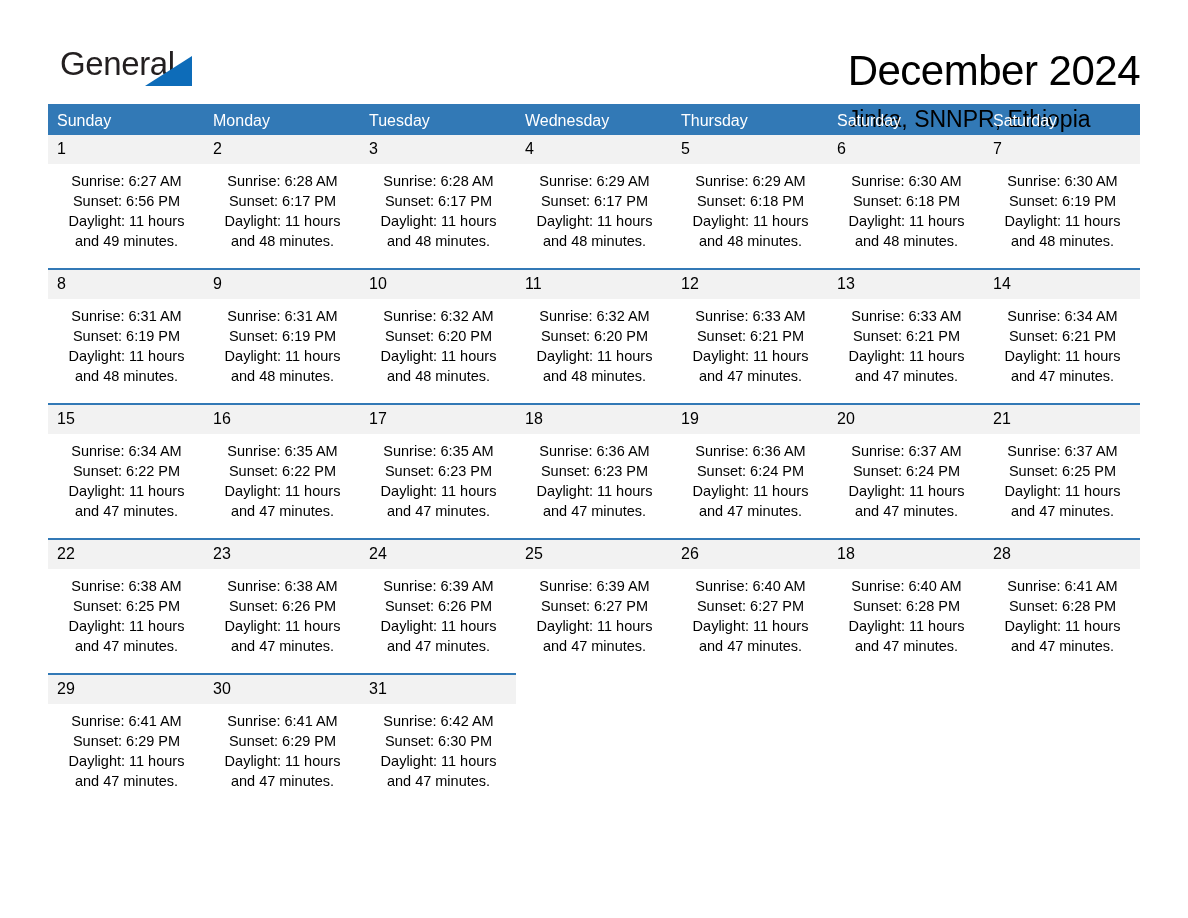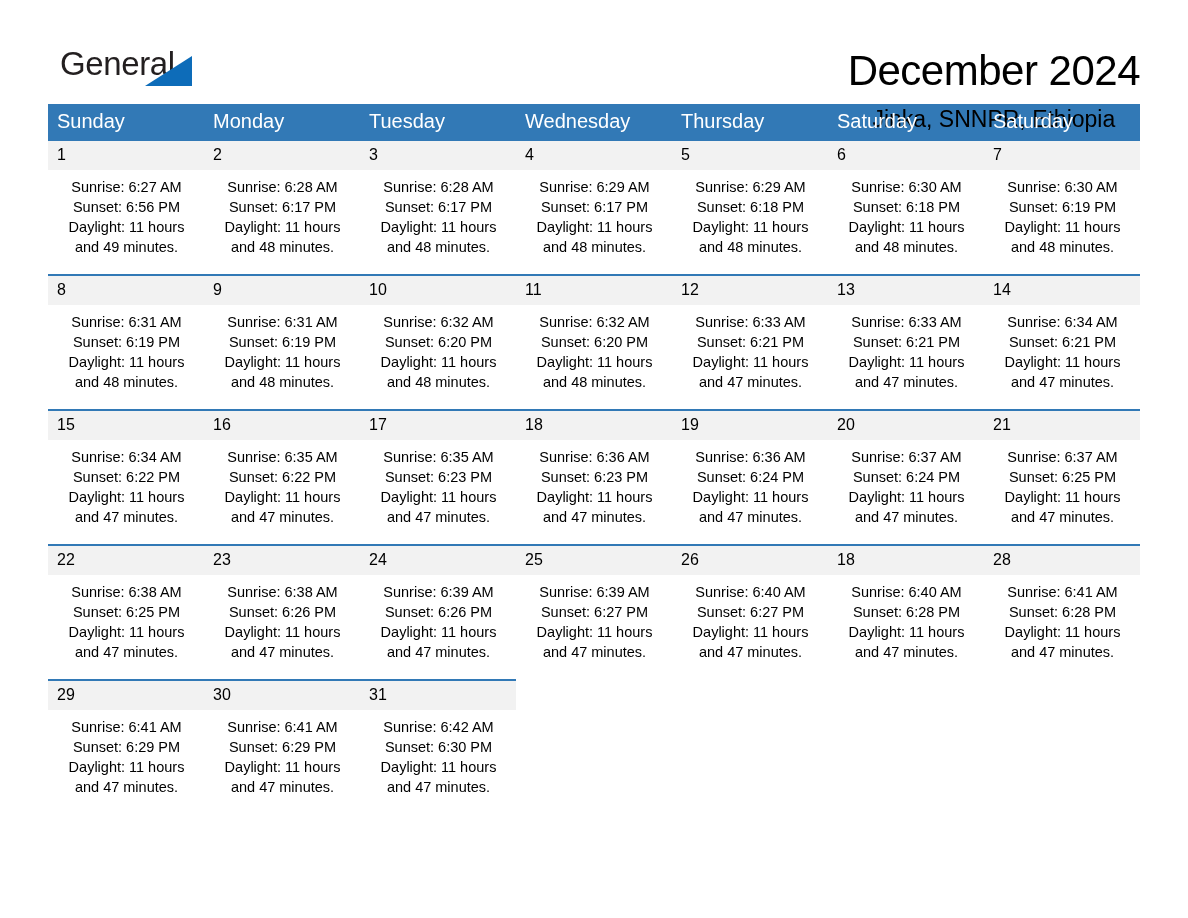--- a/index.html
+++ b/index.html
@@ -55,21 +55,21 @@
     margin-top: -2px;
   }
   .logo-tri {
     position: absolute;
     left: 97px;
     top: 10px;
     width: 47px;
     height: 30px;
   }
   .title-wrap {
-    text-align: center;
+    text-align: left;
     padding-top: 2px;
   }
   .month-title {
     font-size: 42px;
     line-height: 46px;
     color: #000;
     letter-spacing: -0.5px;
     white-space: nowrap;
   }
   .location {
@@ -84,24 +84,24 @@
   .calendar {
     width: 1092px;
     border-collapse: collapse;
     table-layout: fixed;
   }
   .calendar col { width: 156px; }
 
   .dow {
     background: #3279b6;
     color: #ffffff;
-    font-size: 20px;
+    font-size: 16px;
     text-align: left;
     font-weight: normal;
-    padding: 8px 0 9px 9px;
+    padding: 8px 0 3px 9px;
     height: 18px;
     line-height: 18px;
   }
 
   td.day {
     vertical-align: top;
     padding: 0;
     border-top: 2px solid #3279b6;
     background: #ffffff;
     height: 118px;

